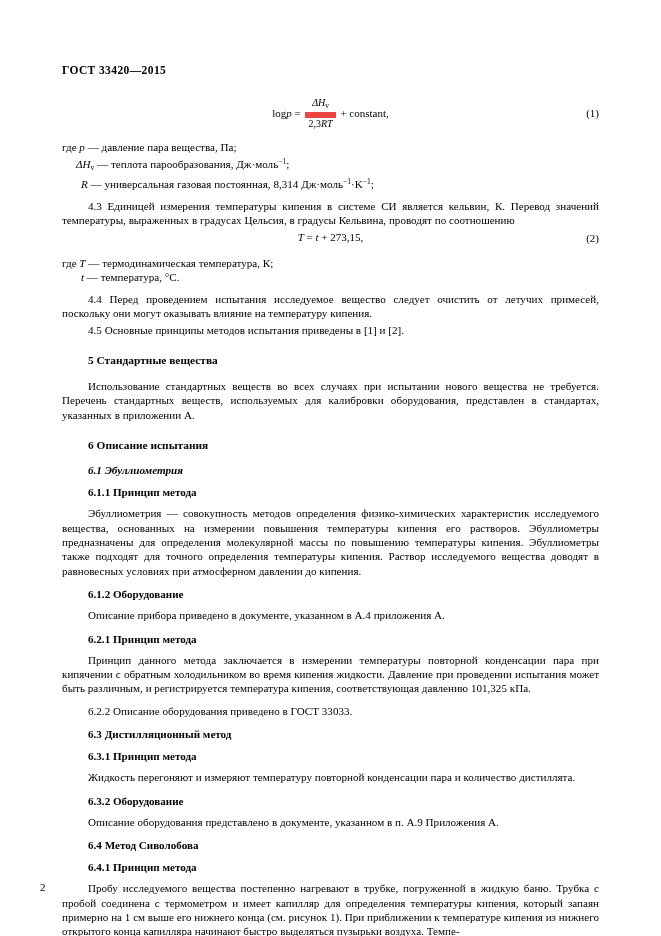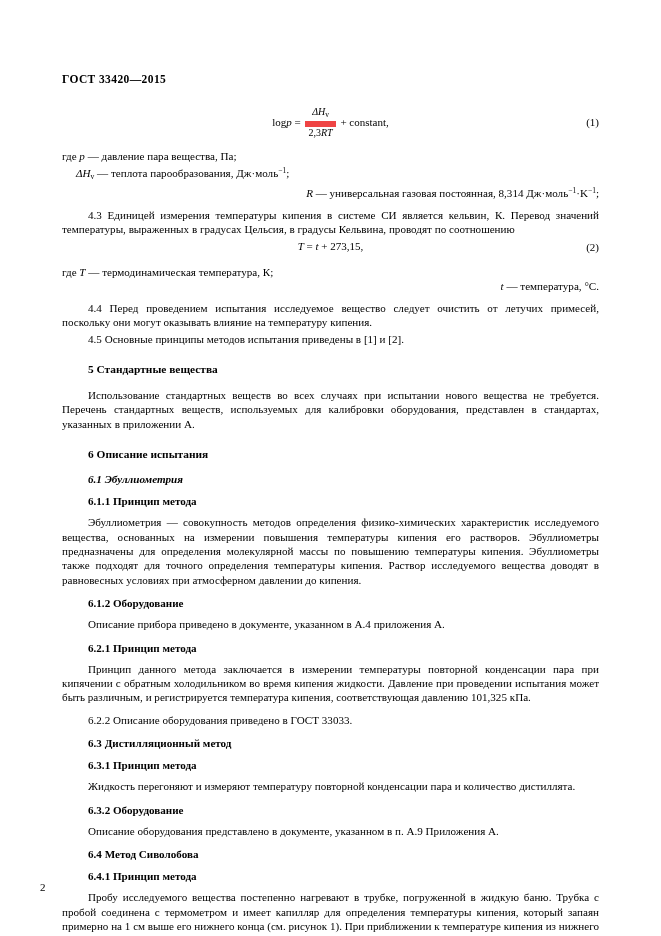--- a/index.html
+++ b/index.html
@@ -21,21 +21,21 @@
     width: 661px;
     height: 936px;
     box-sizing: border-box;
     padding: 60px 62px 40px 62px;
   }
   .header {
     font-family: "Liberation Serif", serif;
     font-size: 11.5px;
     font-weight: bold;
     letter-spacing: 0.4px;
-    margin: 13px 0 22px 0;
+    margin: 4px 0 22px 0;
     white-space: nowrap;
   }
   .formula-block {
     position: relative;
     margin: 6px 0 8px 0;
     height: 34px;
   }
   .formula-center {
     text-align: center;
     font-size: 11px;
@@ -77,21 +77,21 @@
   }
   .p.indent { text-indent: 26px; }
   .deflist {
     font-size: 11.1px;
     line-height: 14.6px;
     margin: 0;
   }
   .deflist .row { white-space: nowrap; }
   .deflist .row.i1 { padding-left: 0px; }
   .deflist .row.i2 { padding-left: 14px; }
-  .deflist .row.i3 { padding-left: 19px; text-align: right; }
+  .deflist .row.i3 { padding-left: 19px; }
   .deflist .row.i4 { padding-left: 20px; }
   .sec-h {
     font-size: 11.4px;
     font-weight: bold;
     margin: 17px 0 13px 0;
     padding-left: 26px;
   }
   .sub-h {
     font-size: 11.1px;
     font-weight: bold;

